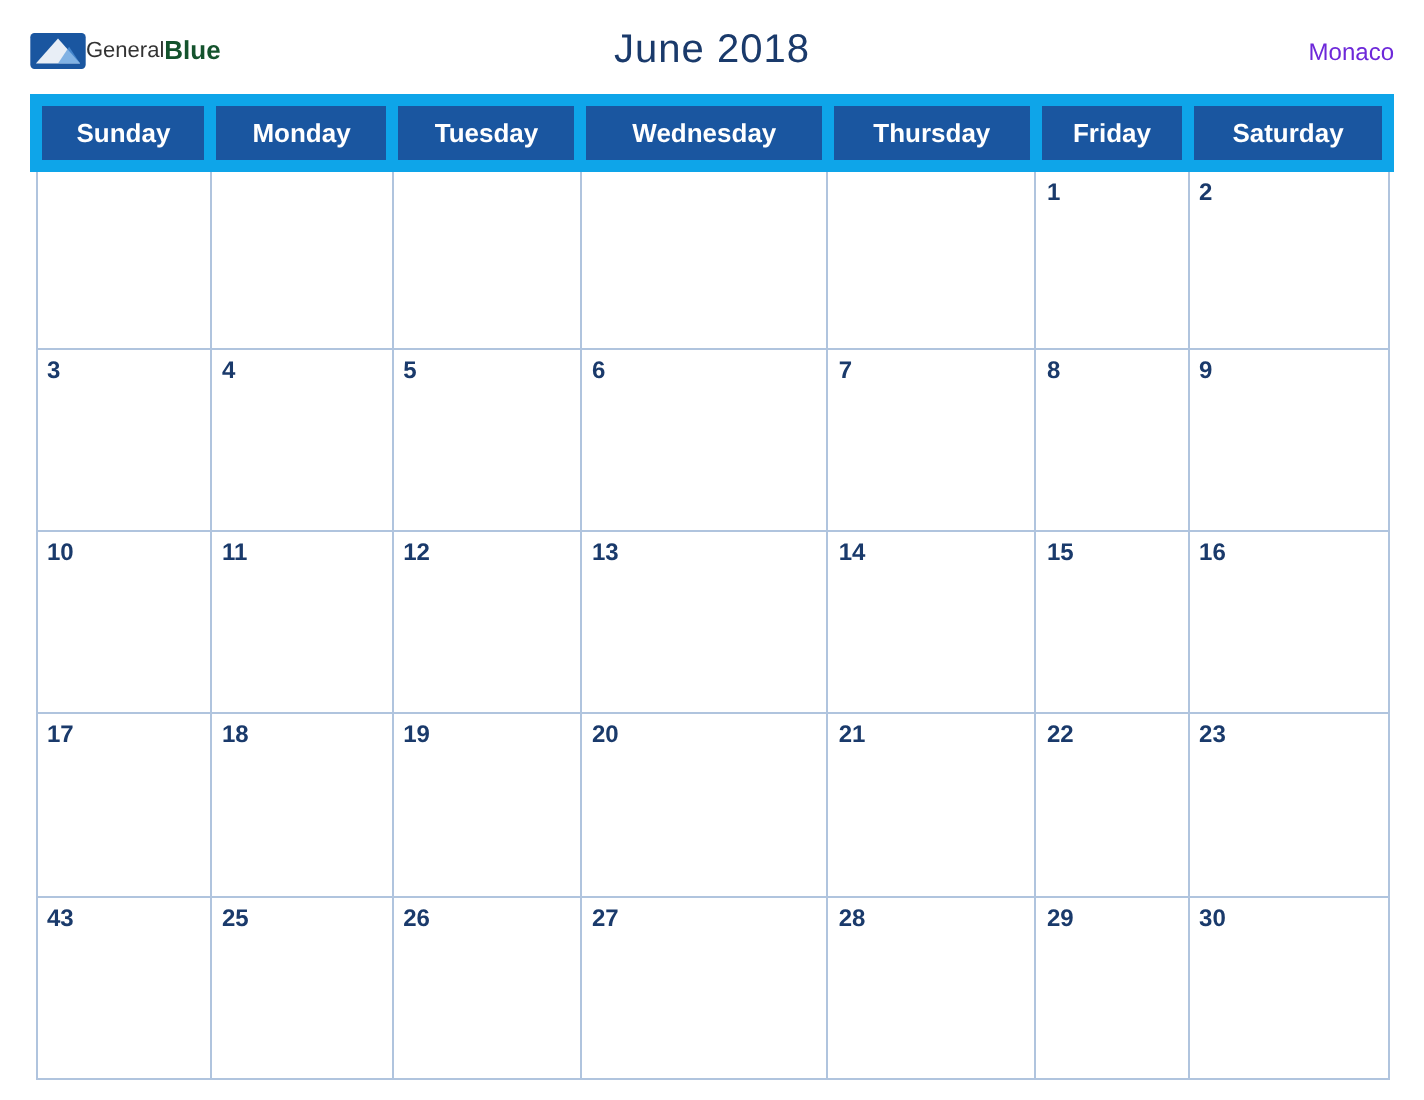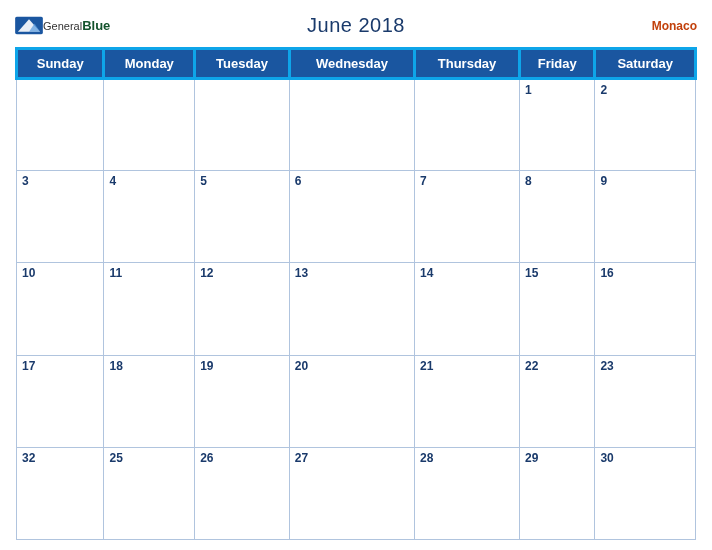--- a/index.html
+++ b/index.html
@@ -51,36 +51,35 @@
       color: #1a3a6b;
       font-weight: normal;
       letter-spacing: 0.5px;
     }
     .country-label {
       position: absolute;
       right: 0;
       top: 50%;
       transform: translateY(-50%);
       font-size: 12px;
-      color: #c2410c;
-      font-weight: bold;
+      color: #6d28d9;
     }
     .calendar-table {
       width: 100%;
       border-collapse: collapse;
       flex: 1;
     }
     .calendar-table thead tr th {
       background-color: #1a56a0;
       color: #fff;
       font-size: 13px;
       font-weight: 600;
       padding: 6px 4px;
       text-align: center;
-      border: 3px solid #0ea5e9;
+      border: 6px solid #0ea5e9;
     }
     .calendar-table tbody tr td {
       border: 1px solid #b0c4de;
       vertical-align: top;
       padding: 3px 5px;
       height: 76px;
       font-size: 12px;
       color: #1a3a6b;
       background: #fff;
       font-weight: bold;
@@ -154,21 +153,21 @@
       <tr>
         <td><span class="date-num">17</span></td>
         <td><span class="date-num">18</span></td>
         <td><span class="date-num">19</span></td>
         <td><span class="date-num">20</span></td>
         <td><span class="date-num">21</span></td>
         <td><span class="date-num">22</span></td>
         <td><span class="date-num">23</span></td>
       </tr>
       <tr>
-        <td><span class="date-num">32</span></td>
+        <td><span class="date-num">43</span></td>
         <td><span class="date-num">25</span></td>
         <td><span class="date-num">26</span></td>
         <td><span class="date-num">27</span></td>
         <td><span class="date-num">28</span></td>
         <td><span class="date-num">29</span></td>
         <td><span class="date-num">30</span></td>
       </tr>
     </tbody>
 </table>
 

